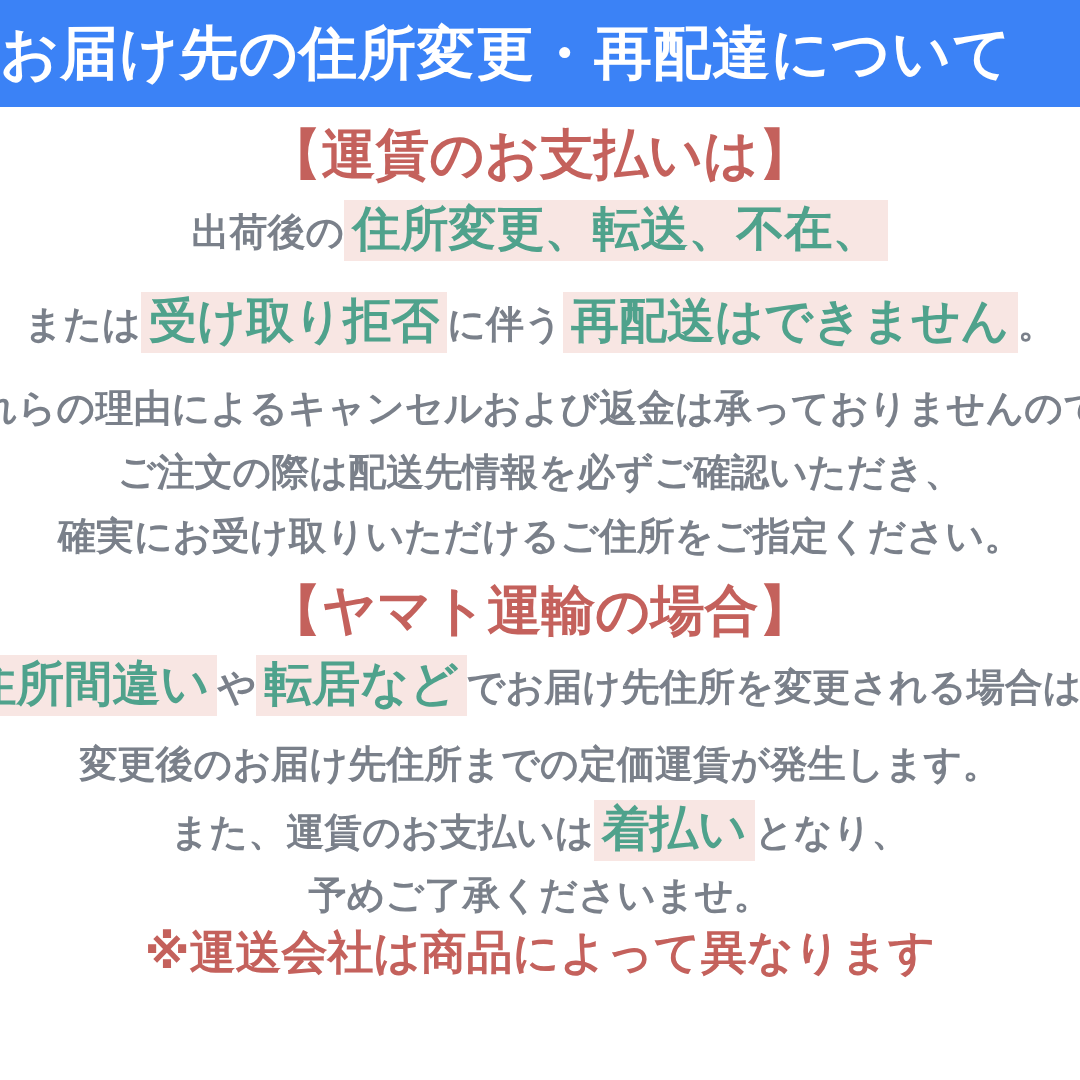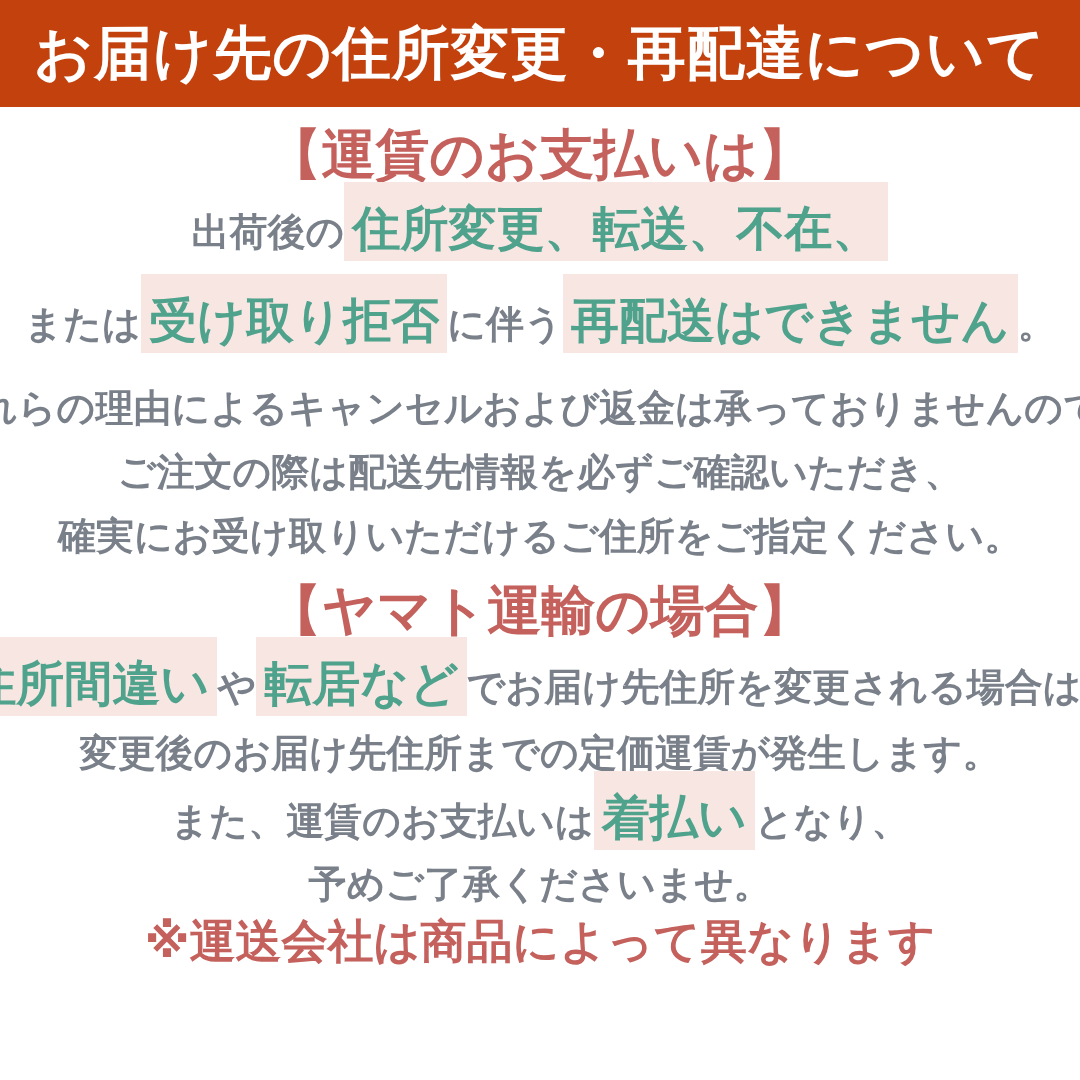--- a/index.html
+++ b/index.html
@@ -16,24 +16,23 @@
   .page {
     width: 1080px;
     height: 1080px;
     display: flex;
     flex-direction: column;
     align-items: center;
   }
   .banner {
     width: 100%;
     height: 107px;
-    background: #c2410c;
+    background: #3b82f6;
     display: flex;
     align-items: center;
-    justify-content: center;
   }
   .banner-title {
     color: #ffffff;
     font-size: 58px;
     font-weight: bold;
     letter-spacing: 1px;
     white-space: nowrap;
   }
   .section-heading {
     color: #C4615C;
@@ -54,33 +53,33 @@
   .gray-sm {
     color: #7A808A;
     font-size: 38px;
     font-weight: 600;
   }
   .hl {
     color: #4FA28C;
     font-size: 48px;
     font-weight: bold;
     background: #F8E6E3;
-    padding: 20px 8px 6px 8px;
+    padding: 2px 8px 6px 8px;
   }
   
   .heading-maker   { margin-top: 16px; }
   .maker-l1        { margin-top: 12px; line-height: 64px; }
   .maker-l2        { margin-top: 14px; line-height: 70px; }
   .maker-l3        { margin-top: 18px; line-height: 46px; }
   .maker-l4        { margin-top: 18px; line-height: 46px; }
   .maker-l5        { margin-top: 18px; line-height: 46px; }
   .heading-yamato  { margin-top: 20px; }
   .yamato-l1       { margin-top: 10px; line-height: 66px; }
   .yamato-l2       { margin-top: 16px; line-height: 46px; }
-  .yamato-l3       { margin-top: 2px; line-height: 46px; }
+  .yamato-l3       { margin-top: 13px; line-height: 46px; }
   .yamato-l4       { margin-top: 10px; line-height: 64px; }
   .yamato-l5       { margin-top: 8px;  line-height: 64px; }
   .yamato-l6       { margin-top: 0; line-height: 46px; }
   .footer-note {
     margin-top: 8px;
     color: #C4615C;
     font-size: 46px;
     font-weight: bold;
     line-height: 52px;
     white-space: nowrap;

